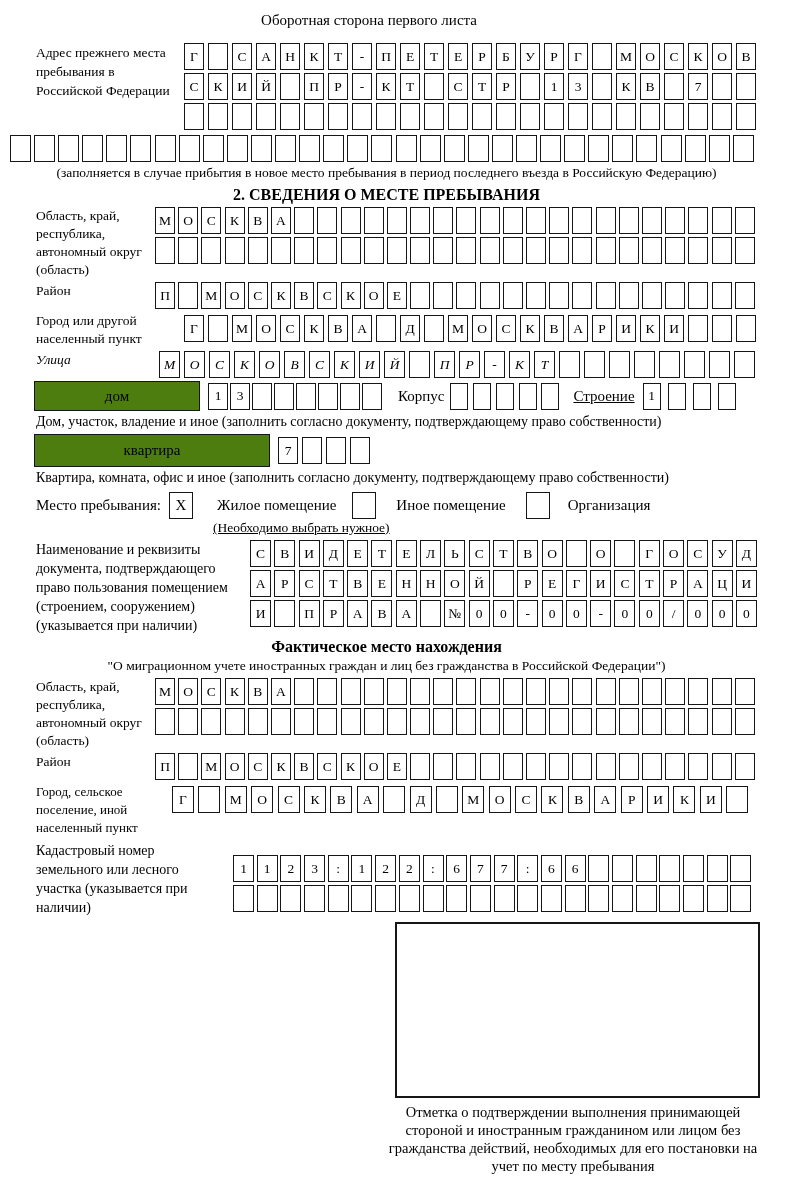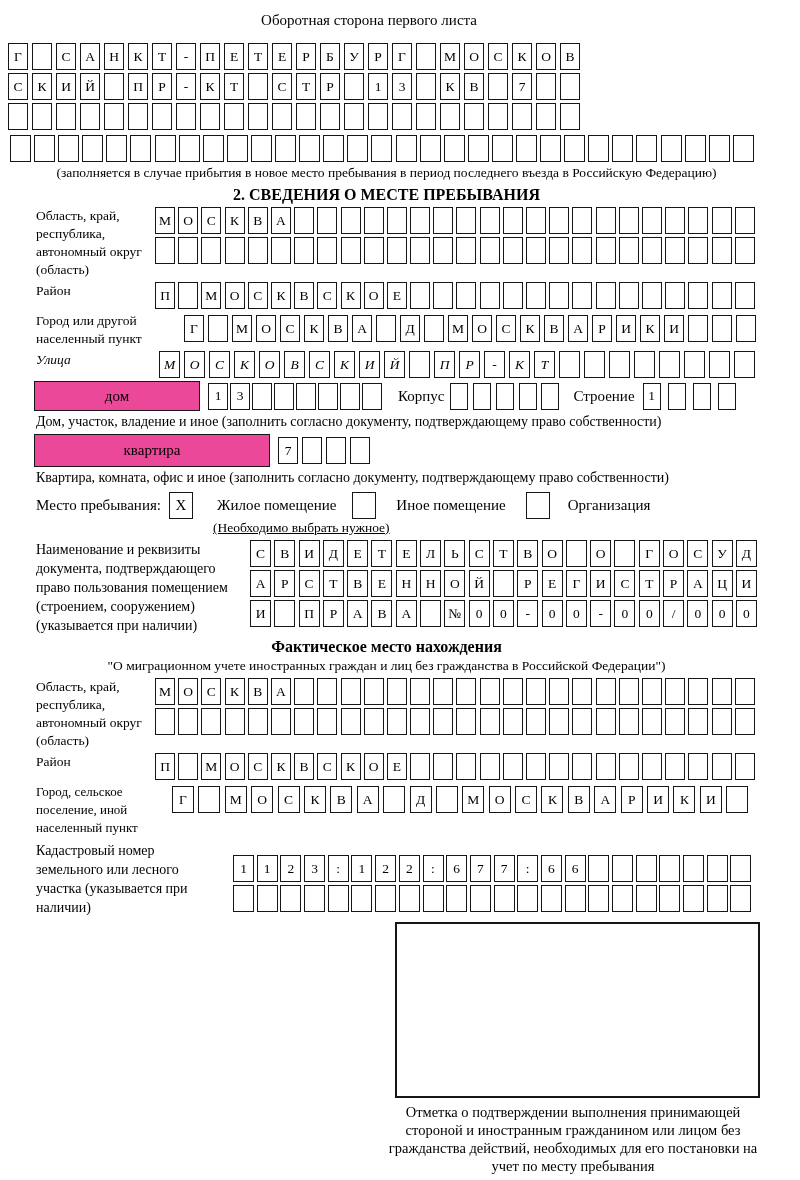--- a/index.html
+++ b/index.html
@@ -29,21 +29,21 @@
   .sz5  {--w:18px;--g:4.75px;}
   .sz4s {--w:18px;--g:7px;}
   .sz4q {--w:20px;--g:4px;}
 
   .center{width:757px;text-align:center;}
   .caption{font-size:13.5px;line-height:17px;margin-top:2px;}
   .cap-left{font-size:14px;line-height:17px;margin-left:28px;margin-top:2px;margin-bottom:2px;}
   .title{font-weight:bold;font-size:16px;line-height:20px;margin-top:4px;margin-bottom:2px;}
 
   .widebox{box-sizing:border-box;border:1.8px solid #161616;display:flex;
-           align-items:center;justify-content:center;font-size:15px;background:#ec4899;}
+           align-items:center;justify-content:center;font-size:15px;background:#4d7c0f;}
   .house-box{width:166px;height:30px;margin-right:8px;}
   .apt-box{width:236px;height:33px;margin-right:8px;}
   .row-house{display:flex;align-items:center;margin-left:26px;margin-top:3px;}
   .row-apt{display:flex;align-items:center;margin-left:26px;margin-top:4px;}
   .inline-lbl{font-size:15px;white-space:nowrap;}
 
   .row-stay{display:flex;align-items:center;margin-left:28px;margin-top:6px;font-size:15px;}
   .chk{box-sizing:border-box;width:24px;height:27px;border:1.8px solid #161616;
        display:flex;align-items:center;justify-content:center;font-size:15px;}
   .stay-cap{font-size:13.5px;margin-left:205px;margin-top:1px;text-decoration:underline;}
@@ -63,20 +63,21 @@
   .w197{width:197px;padding-right:30px;box-sizing:border-box;}
 </style>
 </head>
 <body>
 
 <div class="page">
 
   <div class="note">Оборотная сторона первого листа</div>
 
   <div class="field" style="margin-top:14px;">
+    <div class="lbl lblA">Адрес прежнего места пребывания в Российской Федерации</div>
     <div class="rows">
       <div class="cells szA">
           <span class="cell">Г</span>
           <span class="cell"></span>
           <span class="cell">С</span>
           <span class="cell">А</span>
           <span class="cell">Н</span>
           <span class="cell">К</span>
           <span class="cell">Т</span>
           <span class="cell">-</span>
@@ -355,21 +356,21 @@
         <span class="cell"></span>
       </div>
     <span class="inline-lbl" style="margin-left:16px;margin-right:6px;">Корпус</span>
     <div class="cells sz5">
         <span class="cell"></span>
         <span class="cell"></span>
         <span class="cell"></span>
         <span class="cell"></span>
         <span class="cell"></span>
       </div>
-    <span class="inline-lbl" style="margin-left:14px;margin-right:8px;">Строение</span>
+    <span class="inline-lbl" style="margin-left:14px;margin-right:8px;text-decoration:underline;">Строение</span>
     <div class="cells sz4s">
         <span class="cell">1</span>
         <span class="cell"></span>
         <span class="cell"></span>
         <span class="cell"></span>
       </div>
   </div>
   <div class="cap-left">Дом, участок, владение и иное (заполнить согласно документу, подтверждающему право собственности)</div>
 
   <div class="row-apt">

